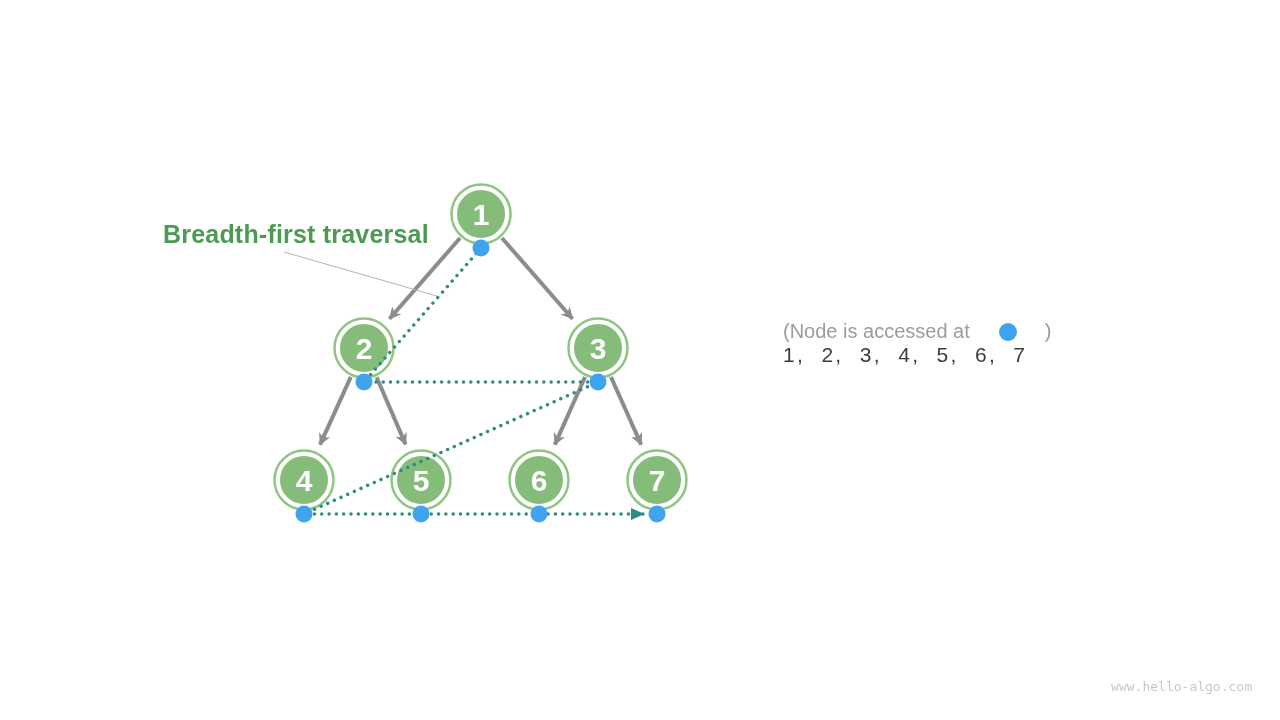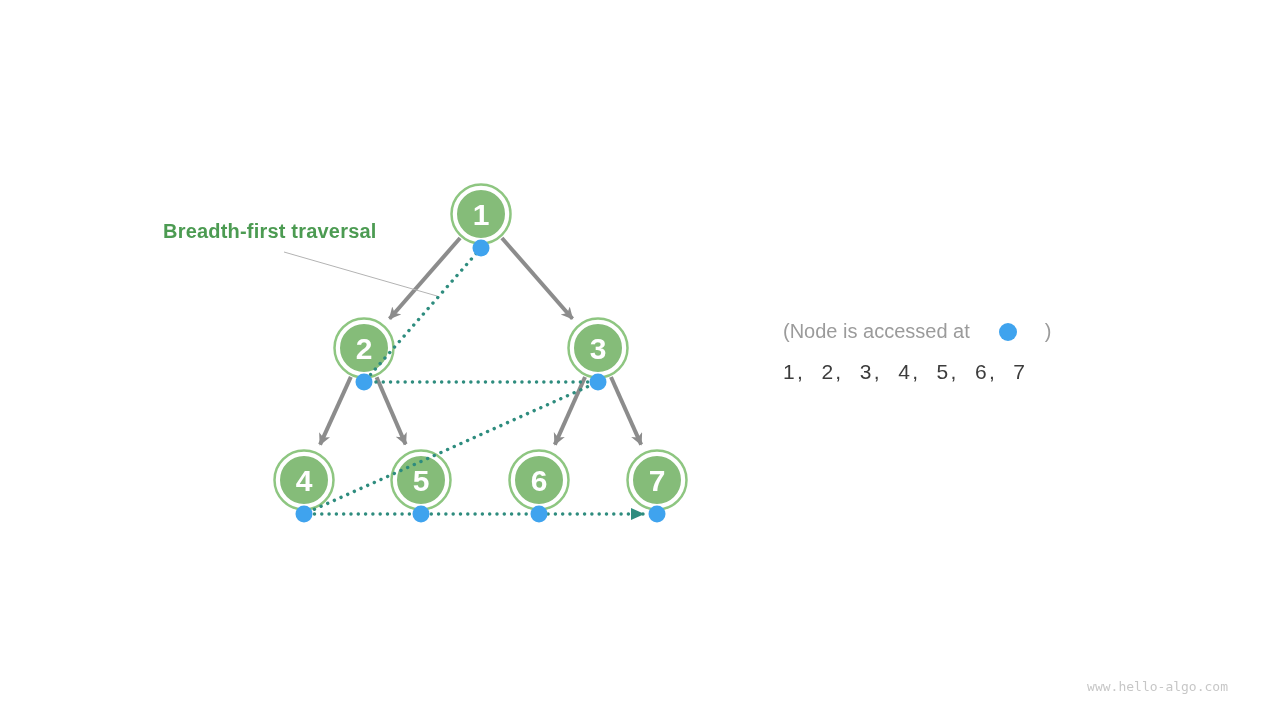--- a/index.html
+++ b/index.html
@@ -17,21 +17,21 @@
   }
   #tree-svg {
     position: absolute;
     left: 0;
     top: 0;
   }
   .breadth-label {
     position: absolute;
     left: 163px;
     top: 220px;
-    font-size: 20px;
+    font-size: 25px;
     font-weight: bold;
     color: var(--green-title, #4c9b52);
     letter-spacing: 0.2px;
     white-space: nowrap;
   }
   .legend-panel {
     position: absolute;
     left: 783px;
     top: 305px;
     white-space: nowrap;
@@ -52,29 +52,28 @@
   }
   .note-dot {
     display: inline-block;
     width: 18px;
     height: 18px;
     border-radius: 50%;
     background: var(--blue-dot, #3fa3ee);
     margin: 0 8px 0 9px;
   }
   .panel-seq {
-    margin-top: 17px;
     font-size: 21px;
     color: var(--dark-text, #3c3c3c);
     letter-spacing: 2.3px;
     white-space: pre;
   }
   .watermark {
     position: absolute;
-    right: 52px;
+    right: 28px;
     top: 679px;
     font-family: "DejaVu Sans Mono", "Liberation Mono", monospace;
     font-size: 13px;
     color: var(--watermark, #c7c7c7);
   }
 </style>
 </head>
 <body>
 
 <div class="canvas">

